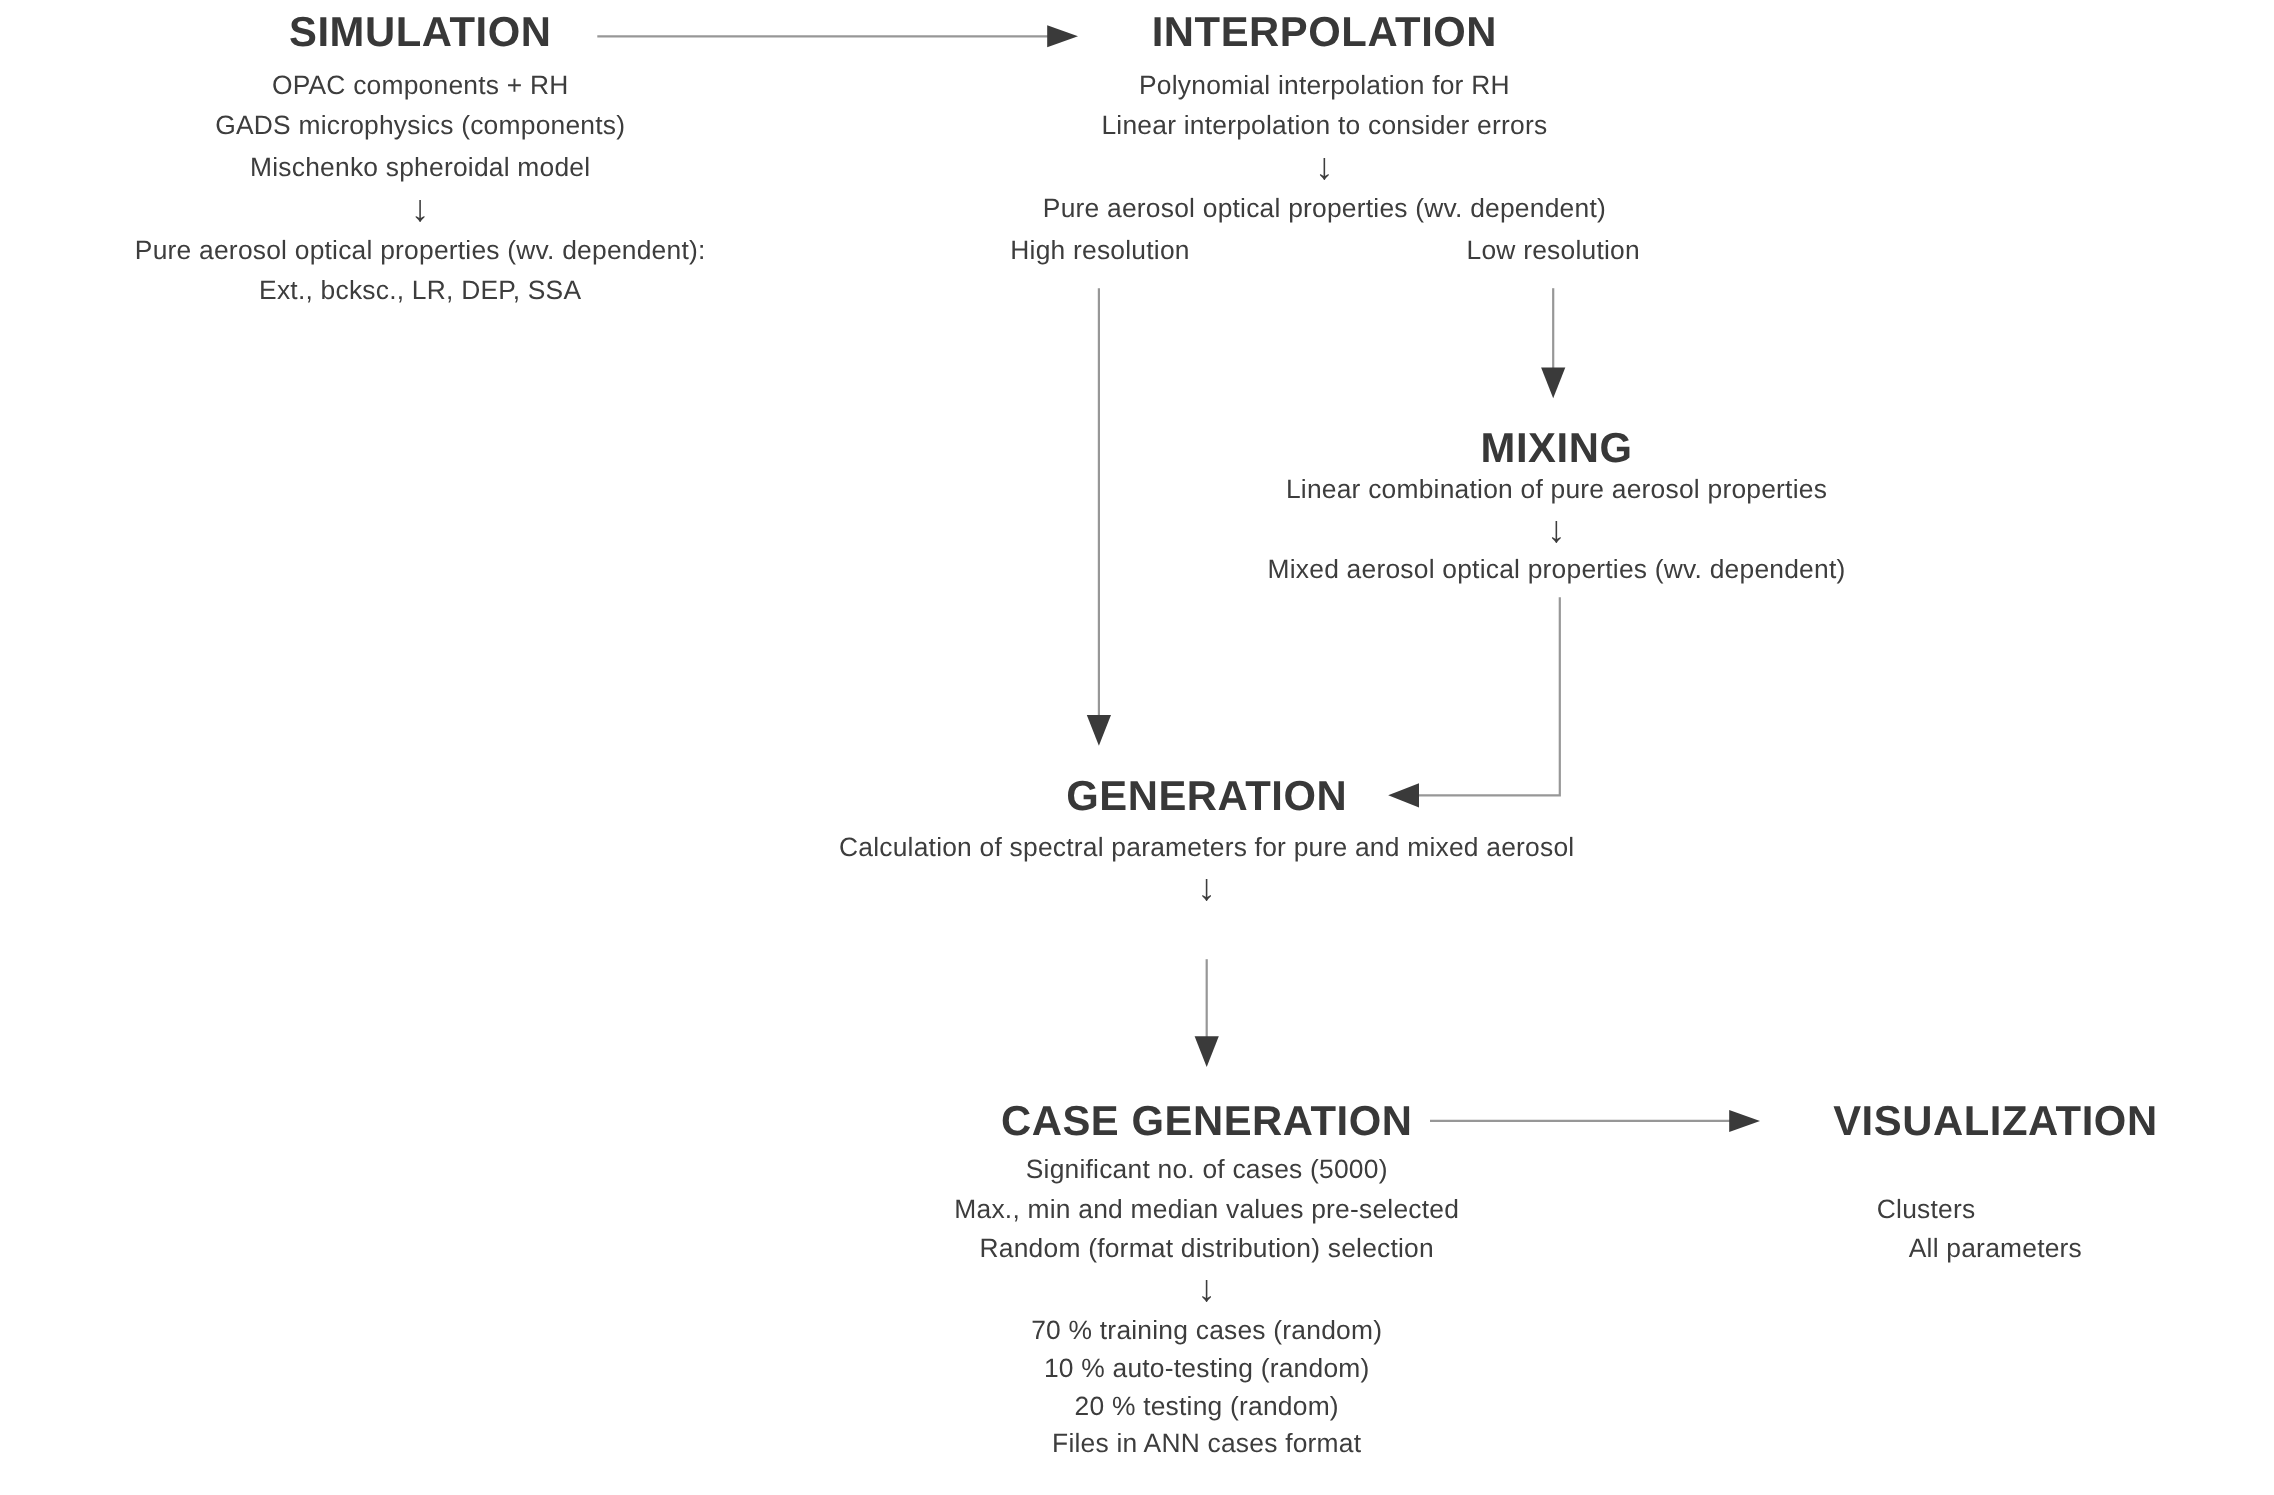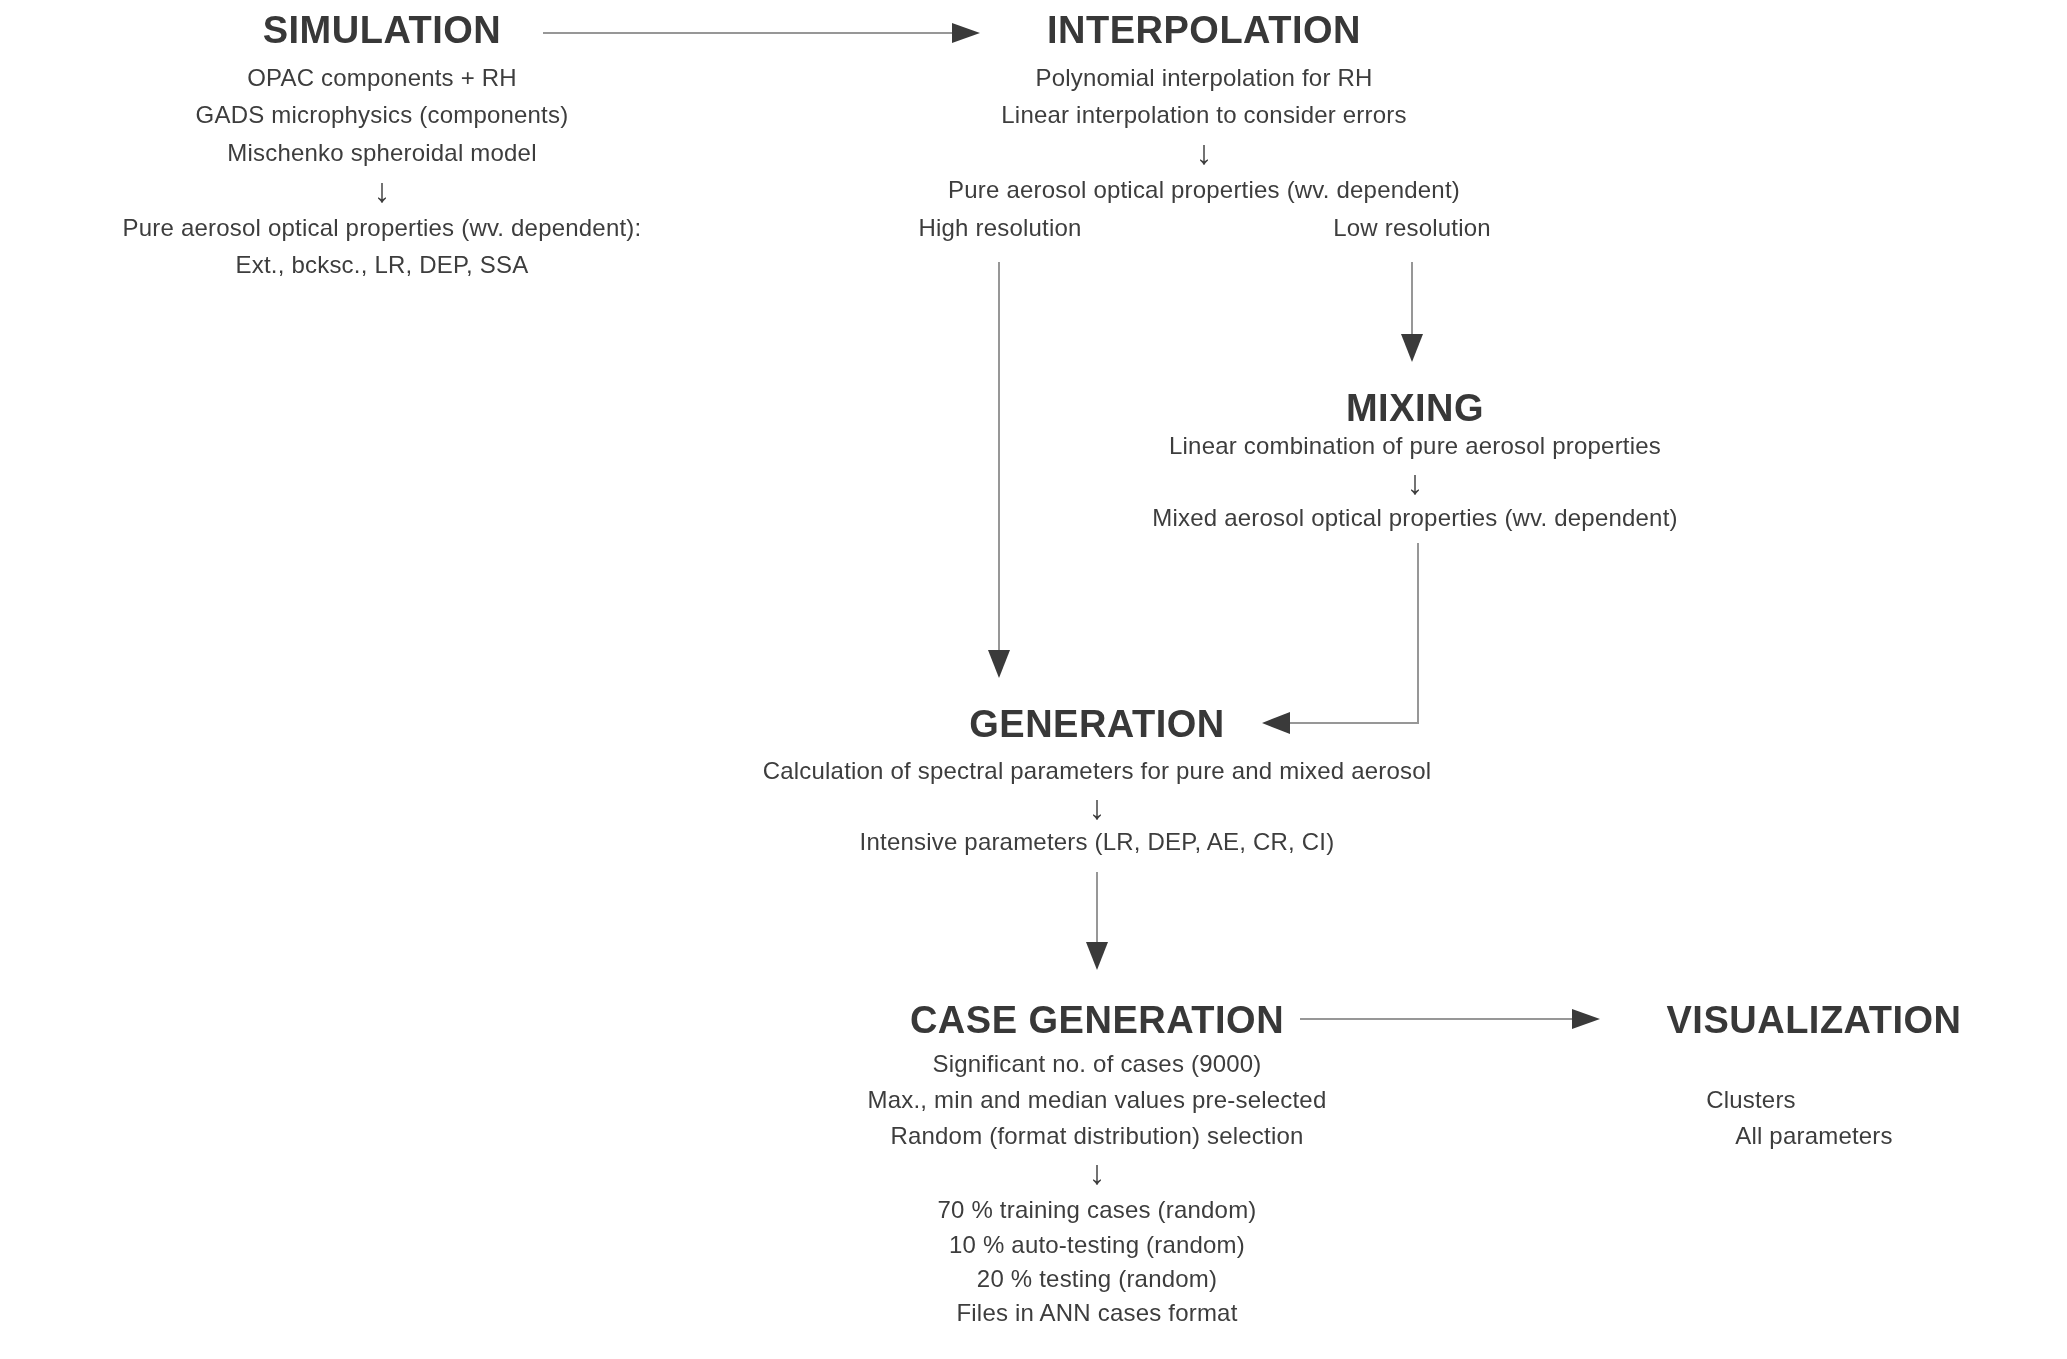--- a/index.html
+++ b/index.html
@@ -101,24 +101,23 @@
   <div class="txt" style="left:1412px; top:228px">Low resolution</div>
 
   <div class="txt title" style="left:1415px; top:408px">MIXING</div>
   <div class="txt" style="left:1415px; top:446px">Linear combination of pure aerosol properties</div>
   <div class="txt glyph" style="left:1415px; top:482px">↓</div>
   <div class="txt" style="left:1415px; top:518px">Mixed aerosol optical properties (wv. dependent)</div>
 
   <div class="txt title" style="left:1097px; top:724px">GENERATION</div>
   <div class="txt" style="left:1097px; top:771px">Calculation of spectral parameters for pure and mixed aerosol</div>
   <div class="txt glyph" style="left:1097px; top:807px">↓</div>
-  <div class="txt" style="left:1097px; top:842px">Intensive parameters (LR, DEP, AE, CR, CI)</div>
 
   <div class="txt title" style="left:1097px; top:1020px">CASE GENERATION</div>
-  <div class="txt" style="left:1097px; top:1064px">Significant no. of cases (9000)</div>
+  <div class="txt" style="left:1097px; top:1064px">Significant no. of cases (5000)</div>
   <div class="txt" style="left:1097px; top:1100px">Max., min and median values pre-selected</div>
   <div class="txt" style="left:1097px; top:1136px">Random (format distribution) selection</div>
   <div class="txt glyph" style="left:1097px; top:1172px">↓</div>
   <div class="txt" style="left:1097px; top:1210px">70 % training cases (random)</div>
   <div class="txt" style="left:1097px; top:1245px">10 % auto-testing (random)</div>
   <div class="txt" style="left:1097px; top:1279px">20 % testing (random)</div>
   <div class="txt" style="left:1097px; top:1313px">Files in ANN cases format</div>
 
   <div class="txt title" style="left:1814px; top:1020px">VISUALIZATION</div>
   <div class="txt" style="left:1751px; top:1100px">Clusters</div>

